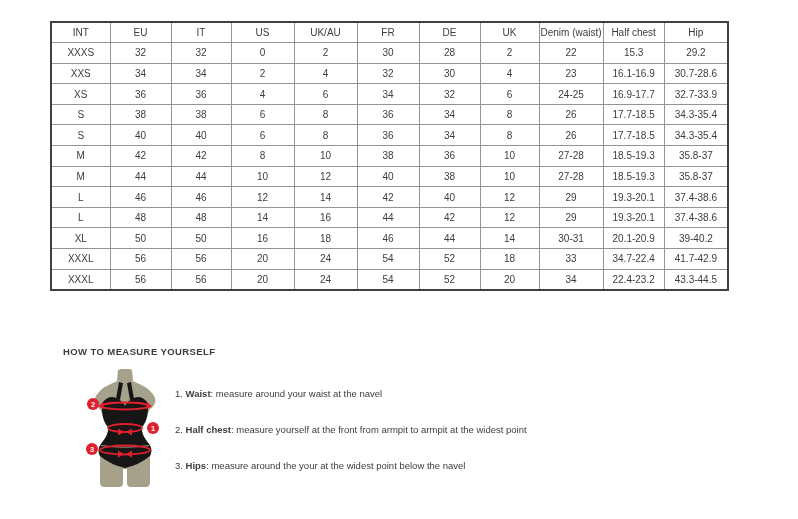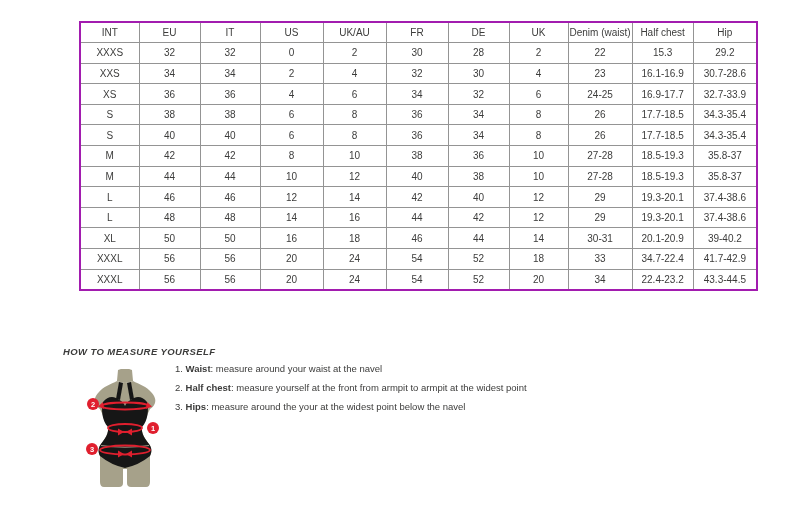--- a/index.html
+++ b/index.html
@@ -13,49 +13,49 @@
   html,body{margin:0;padding:0;}
   body{
     width:798px;height:519px;background:#ffffff;
     font-family:"Liberation Sans", sans-serif;
     color:var(--text);
   }
   .page{position:relative;width:798px;height:519px;overflow:hidden;background:#fff;}
 
   
   .size-table{
-    position:absolute;left:79px;top:21px;
+    position:absolute;left:50px;top:21px;
     border-collapse:collapse;table-layout:fixed;
-    border:2px solid #a21caf;
+    border:2px solid #404040;
   }
   .size-table th,.size-table td{
     border:1px solid #949494;
     font-size:10px;font-weight:400;color:var(--text);
     text-align:center;vertical-align:middle;
     height:20.6px;padding:0 1px;
     white-space:nowrap;overflow:hidden;
   }
 
   
   .measure-heading{
     position:absolute;left:63px;top:346px;margin:0;
-    font-size:9.5px;font-weight:bold;letter-spacing:0.4px;color:var(--text);font-style:italic;
+    font-size:9.5px;font-weight:bold;letter-spacing:0.4px;color:var(--text);
   }
   .figure{position:absolute;left:83px;top:369px;width:92px;height:125px;}
   .figure svg{display:block;}
   .skin{fill:var(--skin);}
   .suit{fill:var(--suit);}
   .seam{stroke:var(--seam);stroke-width:1.2;fill:none;}
   .mline{fill:none;stroke:var(--red);stroke-width:1.8;}
   .mhead{fill:var(--red);}
   .marker-circle{fill:var(--red);}
   .marker-num{fill:#ffffff;font-size:7.5px;font-weight:bold;text-anchor:middle;font-family:"Liberation Sans",sans-serif;}
 
   .steps{position:absolute;left:175px;top:363px;font-size:9.5px;color:var(--text);}
-  .step{line-height:11px;margin-bottom:8px;white-space:nowrap;}
+  .step{line-height:11px;margin-bottom:8px;white-space:nowrap;margin-top:25px;}
   .step .label{font-weight:bold;}
 </style>
 </head>
 <body>
 
 <div class="page">
 
   <table class="size-table">
     <colgroup>
       <col style="width:59px">

